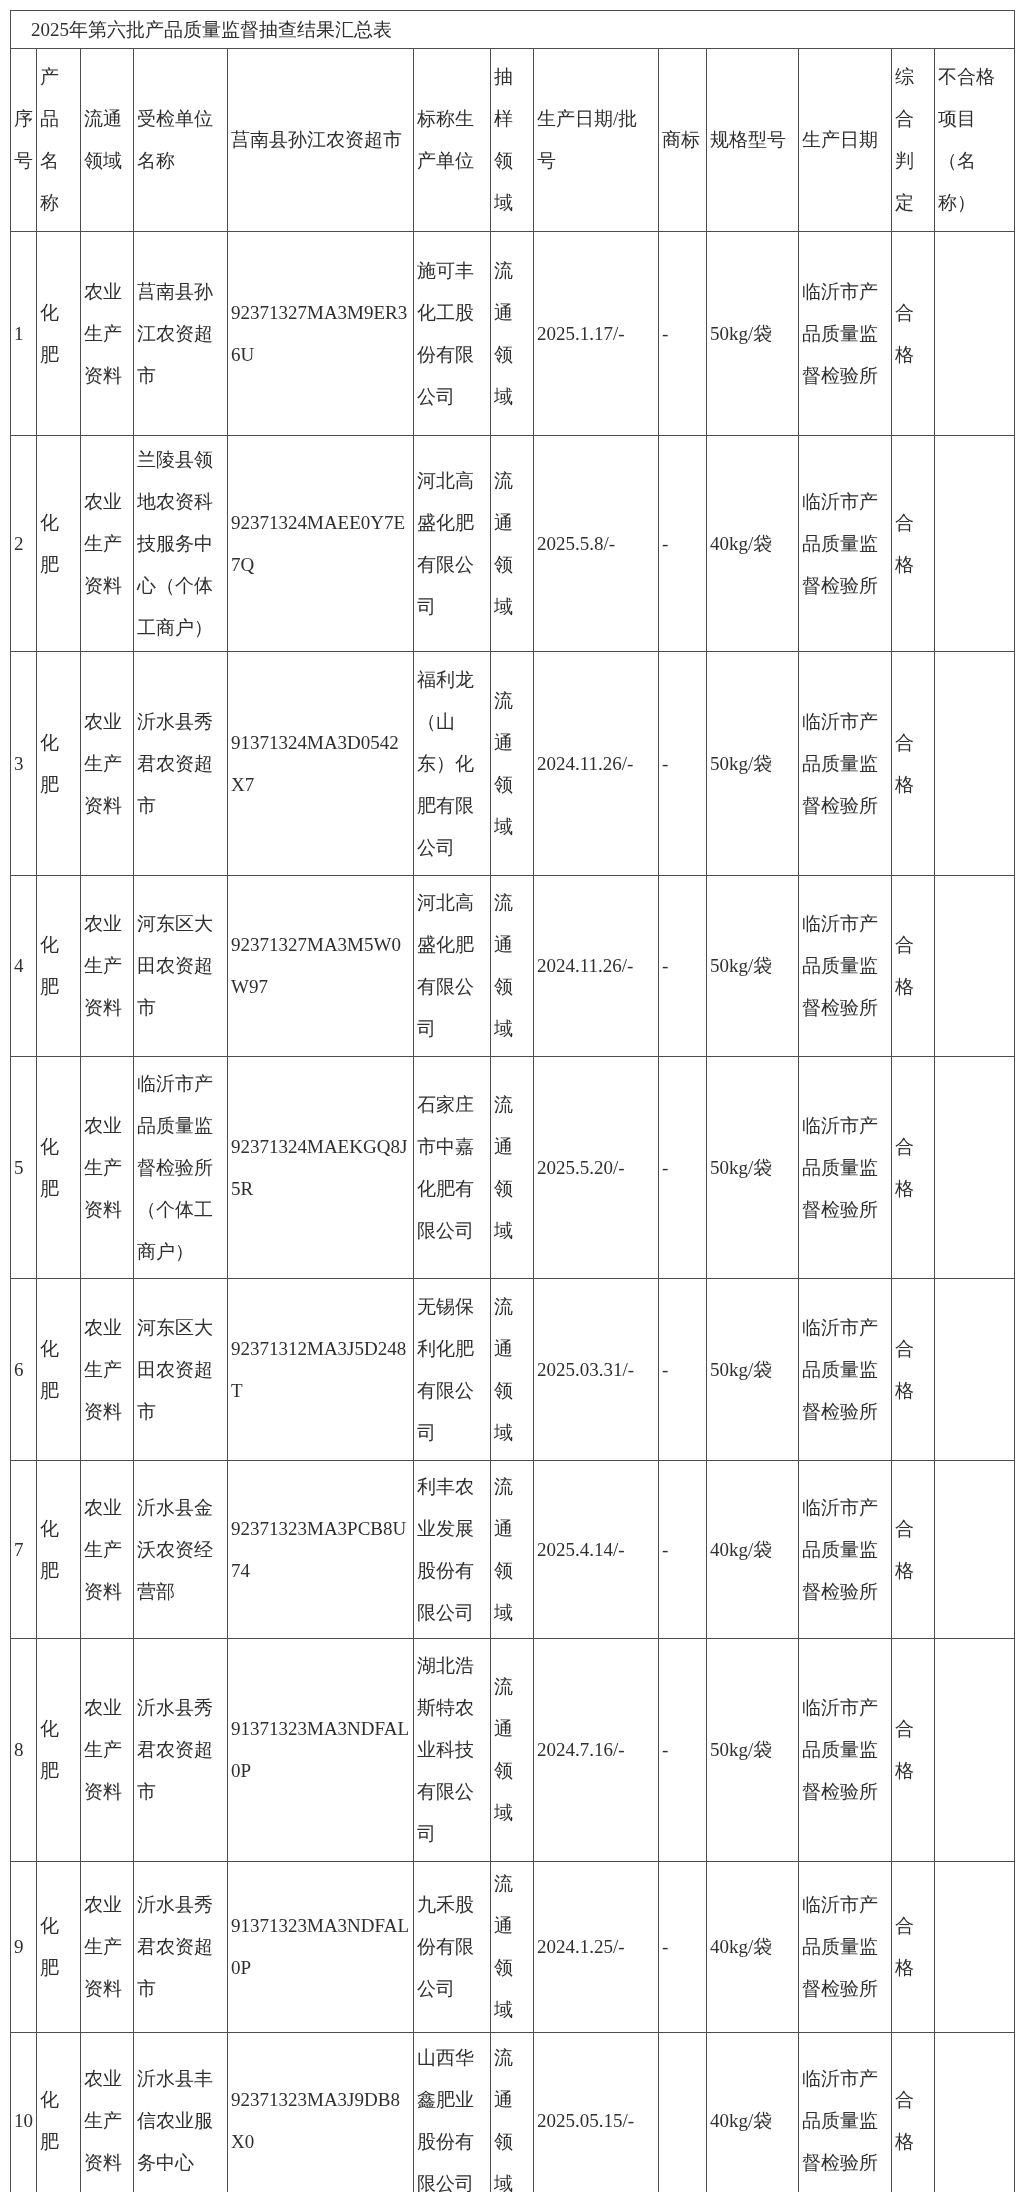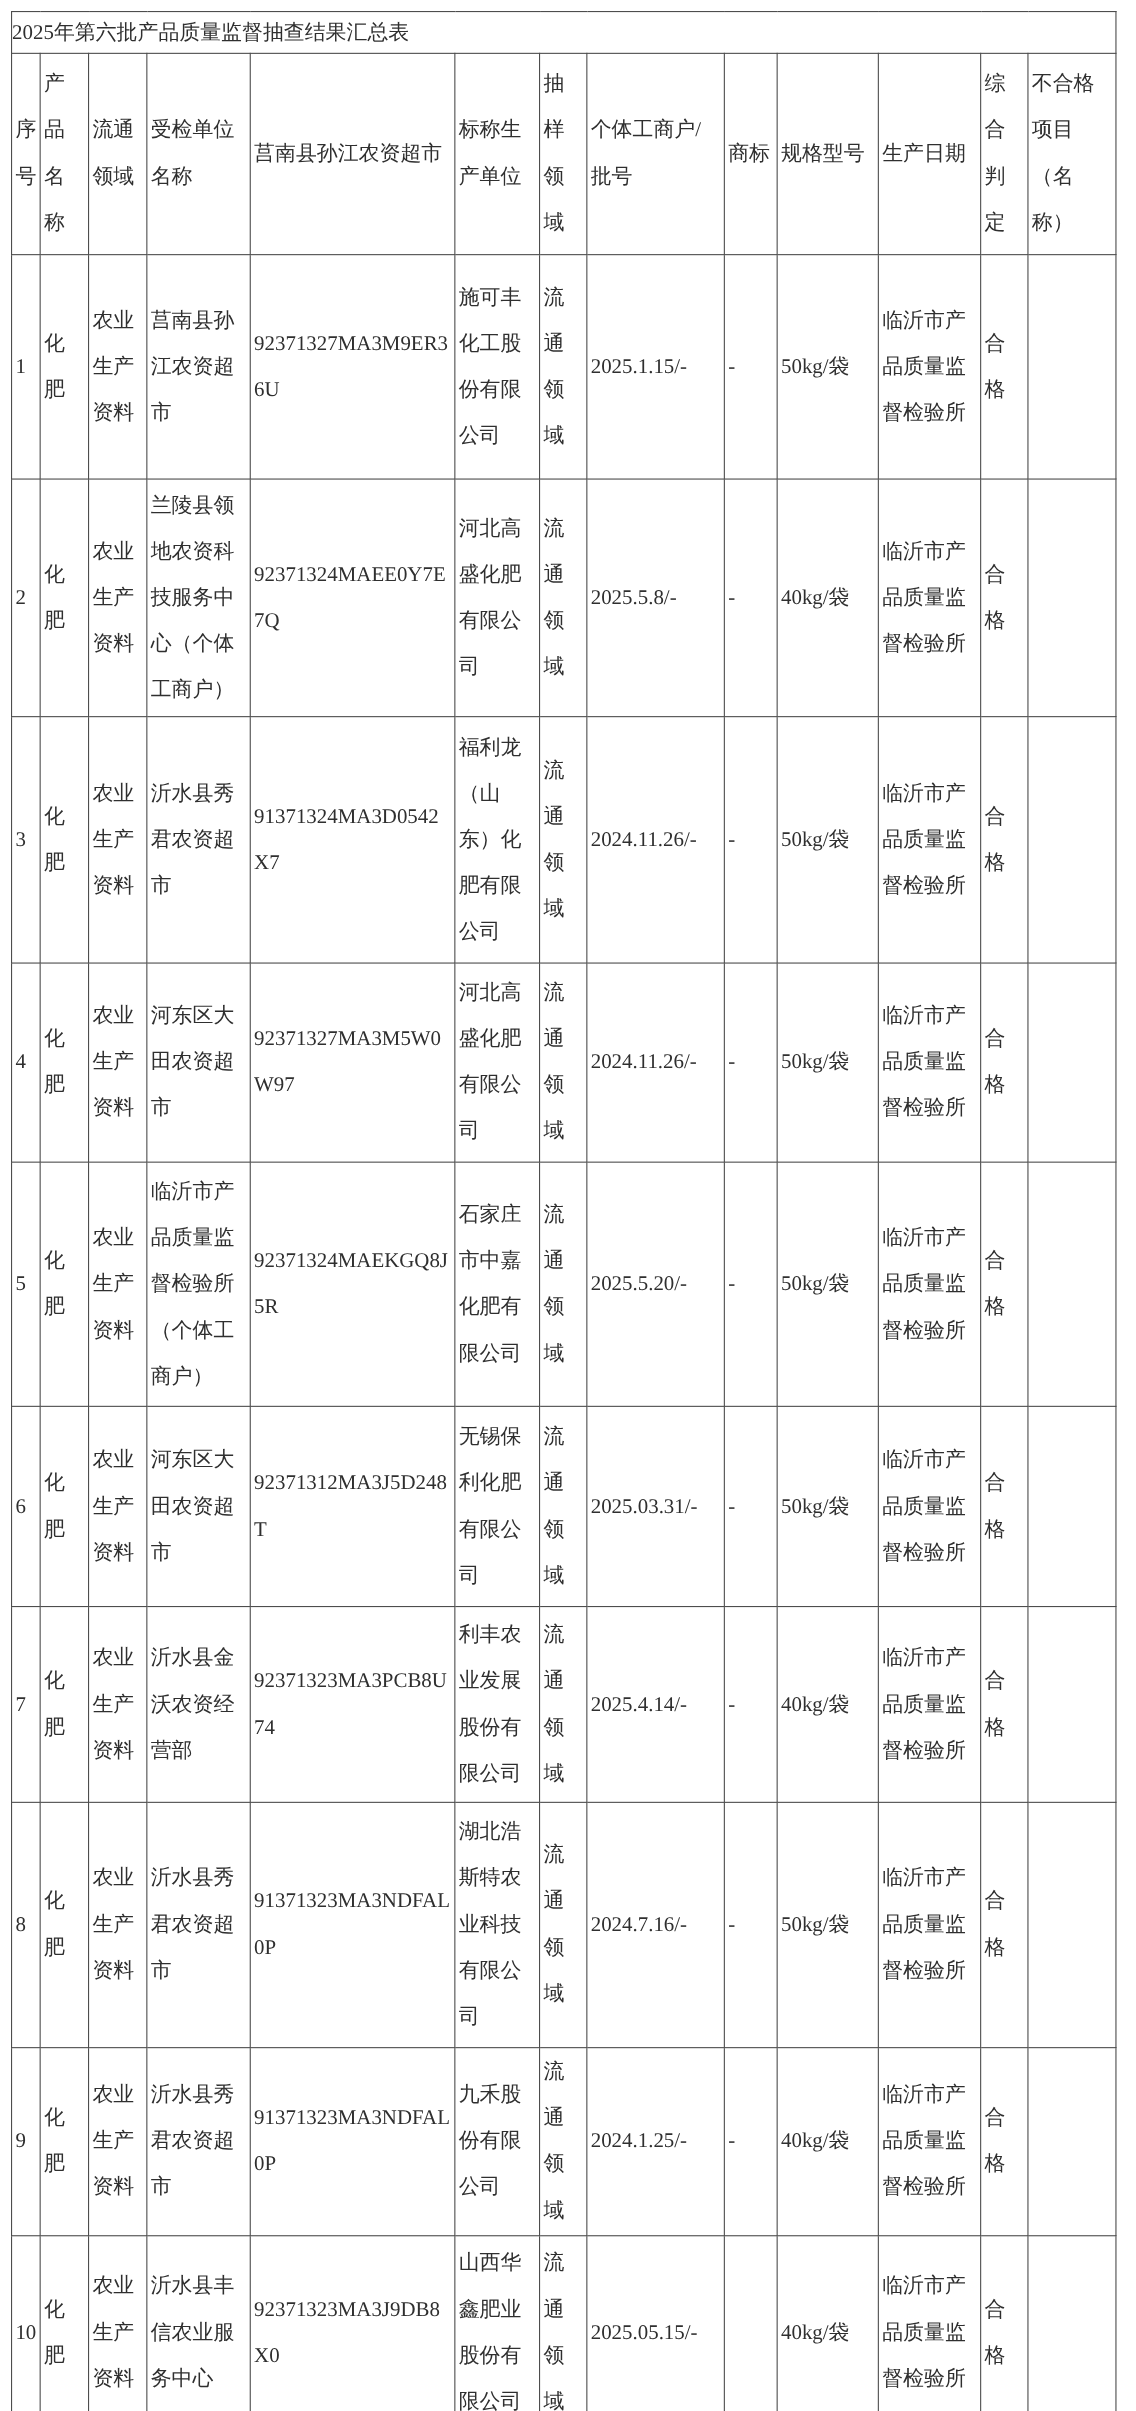--- a/index.html
+++ b/index.html
@@ -29,21 +29,21 @@
     padding: 1px 3px;
     font-size: 19px;
     line-height: 42px;
     word-break: break-all;
     white-space: pre-line;
     overflow: hidden;
   }
   tr.title-row td {
     height: 33px;
     line-height: 26px;
-    padding: 2px 0;
+    padding: 2px 20px;
     white-space: nowrap;
   }
   tr.header-row {
     height: 183px;
   }
 </style>
 </head>
 <body>
 
 <div class="sheet">
@@ -68,40 +68,40 @@
         <td colspan="13">2025年第六批产品质量监督抽查结果汇总表</td>
       </tr>
       <tr class="header-row">
         <th>序号</th>
         <th>产品名称</th>
         <th>流通领域</th>
         <th>受检单位名称</th>
         <th>莒南县孙江农资超市</th>
         <th>标称生产单位</th>
         <th>抽样领域</th>
-        <th>个体工商户/批号</th>
+        <th>生产日期/批号</th>
         <th>商标</th>
         <th>规格型号</th>
         <th>生产日期</th>
         <th>综合判定</th>
         <th>不合格
 项目
 （名称）</th>
       </tr>
     </tbody>
     <tbody>
         <tr style="height: 204px;">
           <td>1</td>
           <td>化肥</td>
           <td>农业生产资料</td>
           <td>莒南县孙江农资超市</td>
           <td>92371327MA3M9ER36U</td>
           <td>施可丰化工股份有限公司</td>
           <td>流通领域</td>
-          <td>2025.1.15/-</td>
+          <td>2025.1.17/-</td>
           <td>-</td>
           <td>50kg/袋</td>
           <td>临沂市产品质量监督检验所</td>
           <td>合格</td>
           <td></td>
         </tr>
         <tr style="height: 216px;">
           <td>2</td>
           <td>化肥</td>
           <td>农业生产资料</td>

